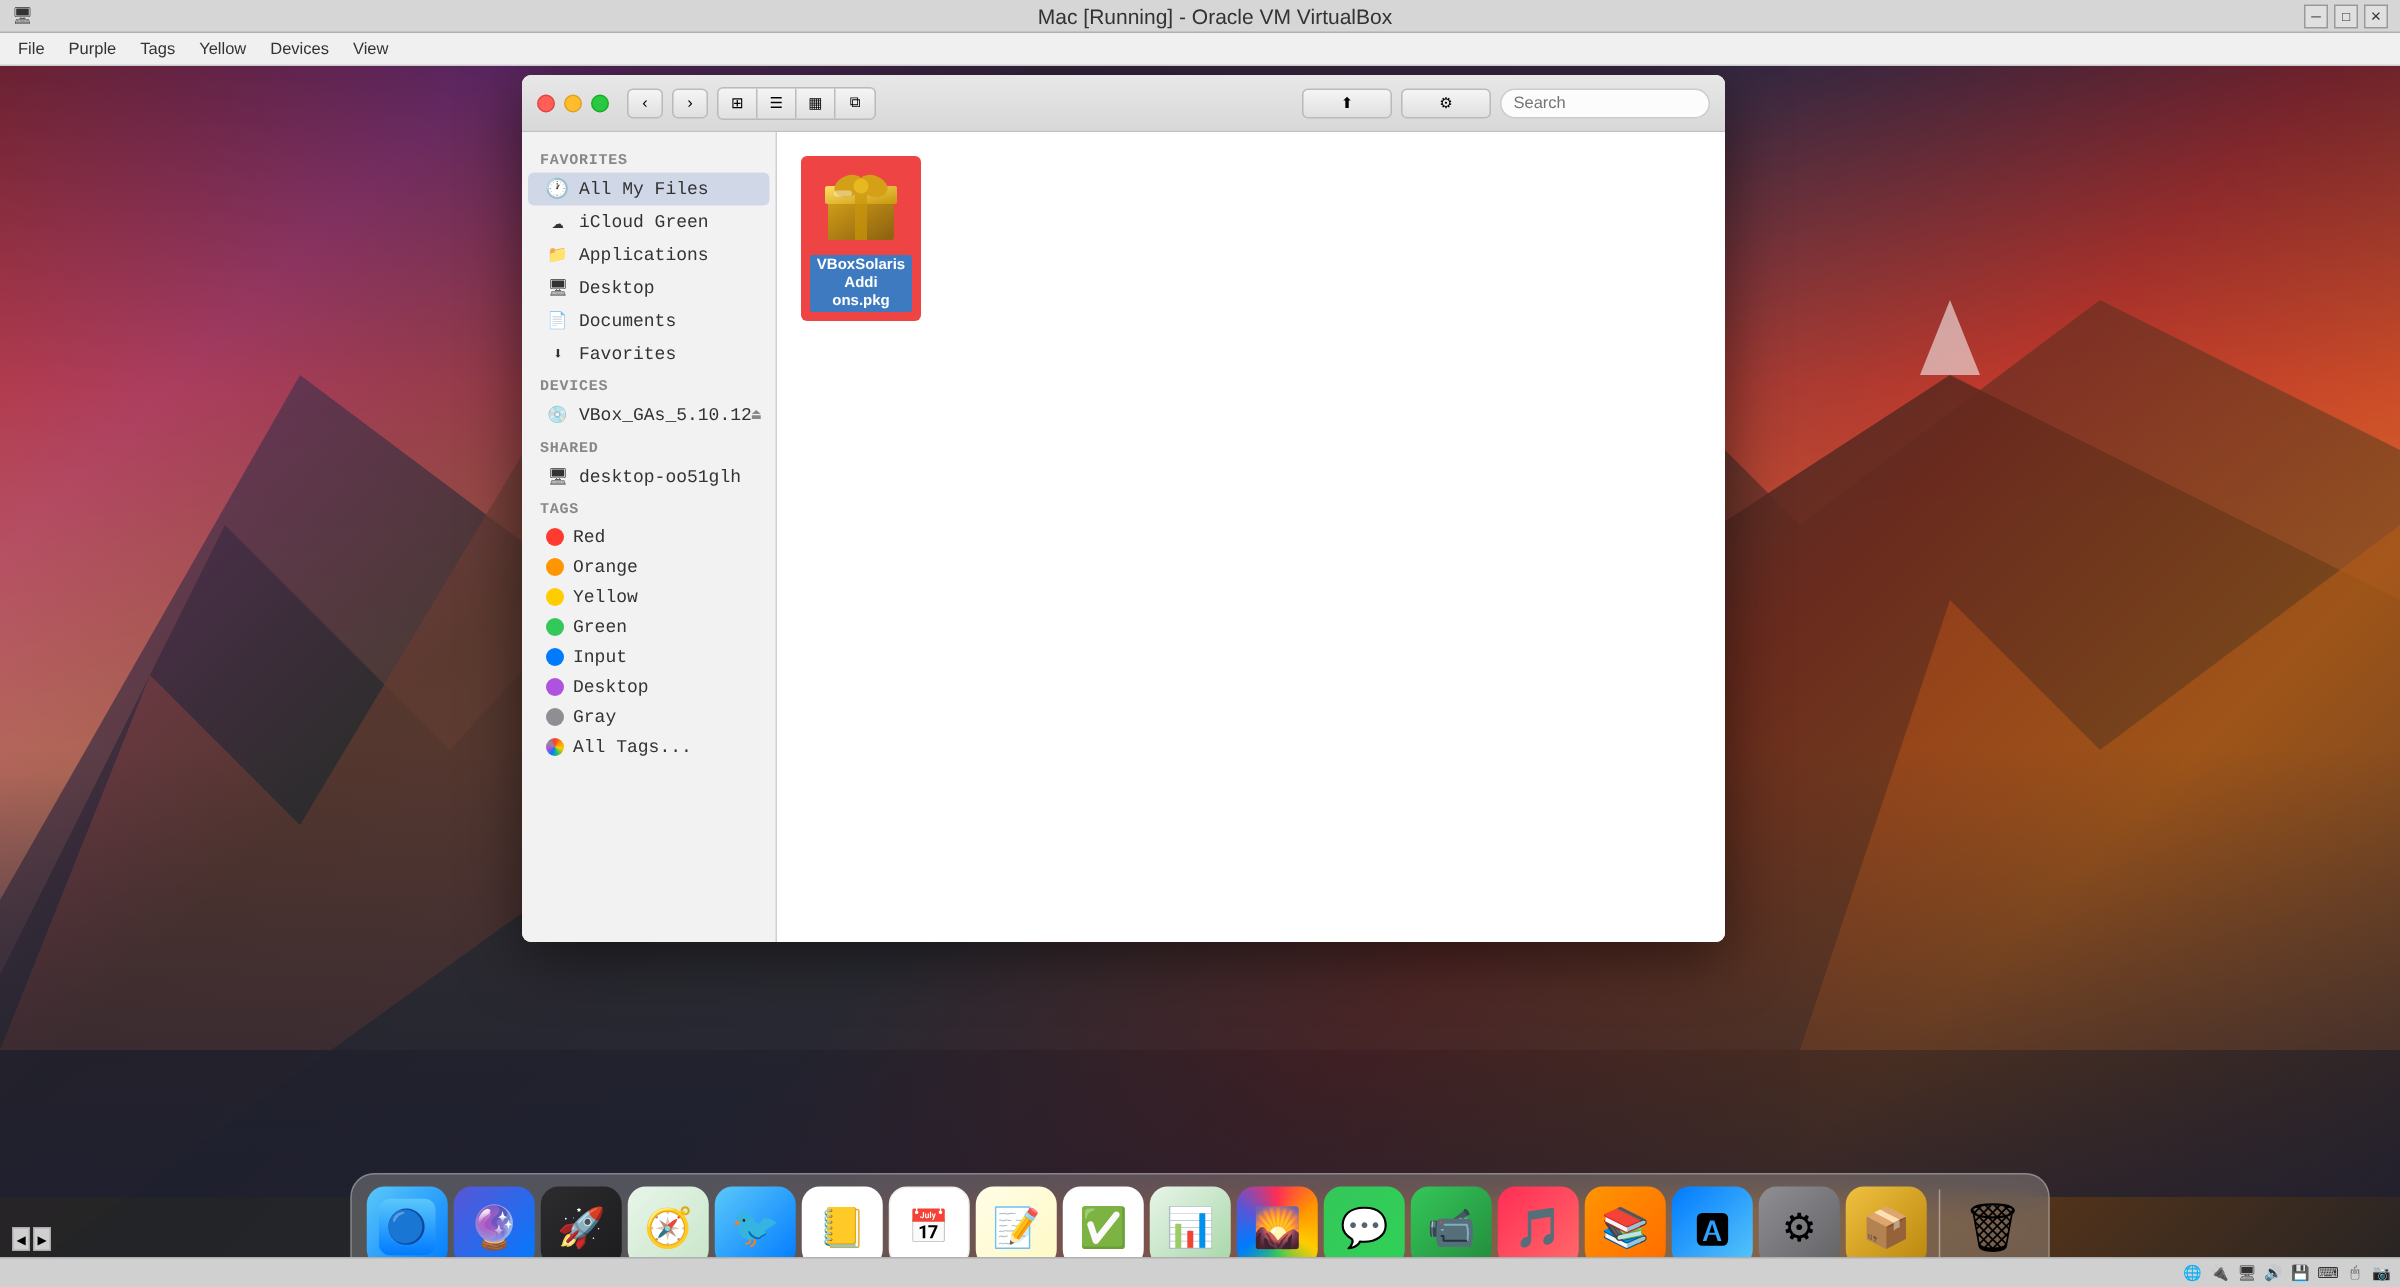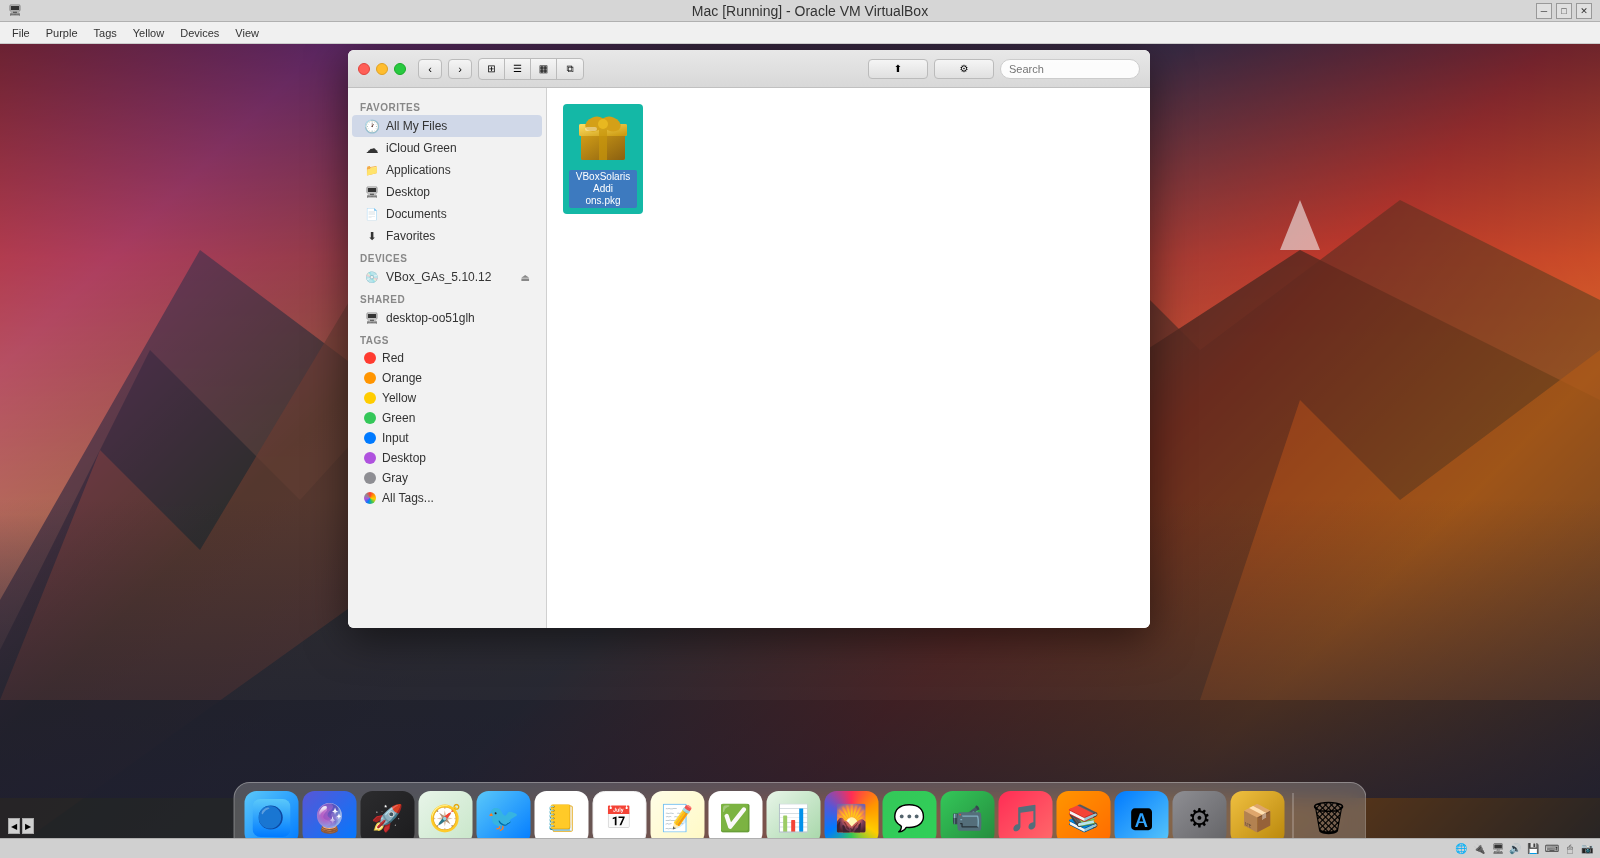--- a/index.html
+++ b/index.html
@@ -207,26 +207,27 @@
     }
 
     .finder-body {
       display: flex;
       flex: 1;
       overflow: hidden;
     }
 
     
     .finder-sidebar {
-      width: 199px;
+      width: 170px;
       background: #f2f2f2;
       border-right: 1px solid #d0d0d0;
       overflow-y: auto;
       flex-shrink: 0;
       padding: 8px 0;
+      font-family: Liberation Mono, monospace;
     }
 
     .sidebar-section-label {
       font-size: 10px;
       font-weight: 600;
       color: #888;
       padding: 6px 12px 2px;
       text-transform: uppercase;
       letter-spacing: 0.5px;
     }
@@ -287,21 +288,22 @@
       flex-direction: column;
       align-items: center;
       width: 80px;
       padding: 6px;
       cursor: pointer;
       border-radius: 4px;
       vertical-align: top;
     }
 
     .file-item.selected {
-      background: #14b8a6;
+      background: #ef4444;
+      font-weight: bold;
     }
 
     .file-icon {
       width: 56px;
       height: 56px;
       display: flex;
       align-items: center;
       justify-content: center;
       font-size: 40px;
     }

